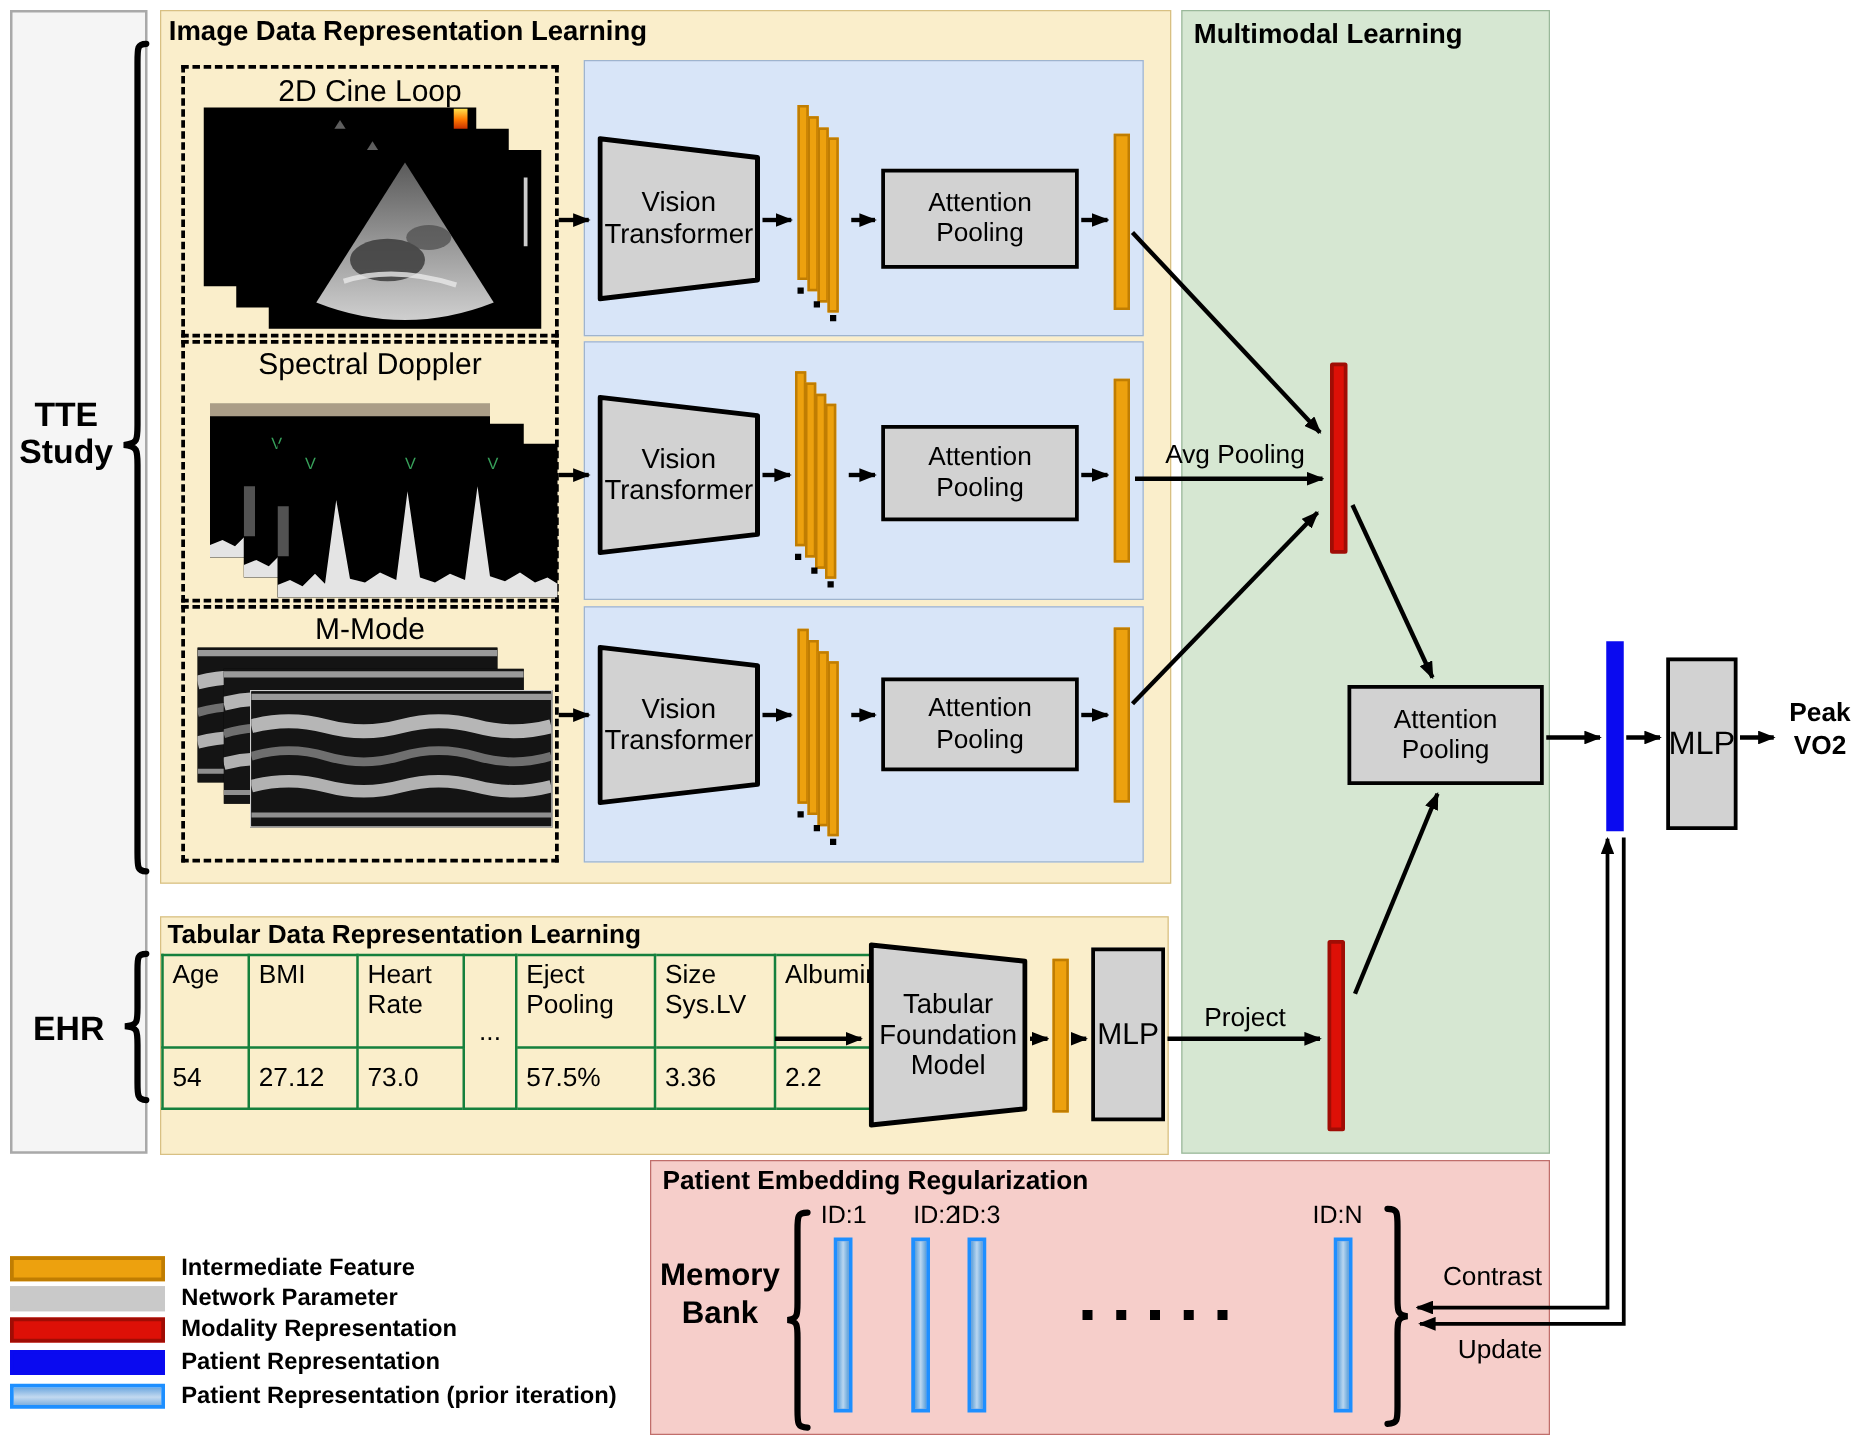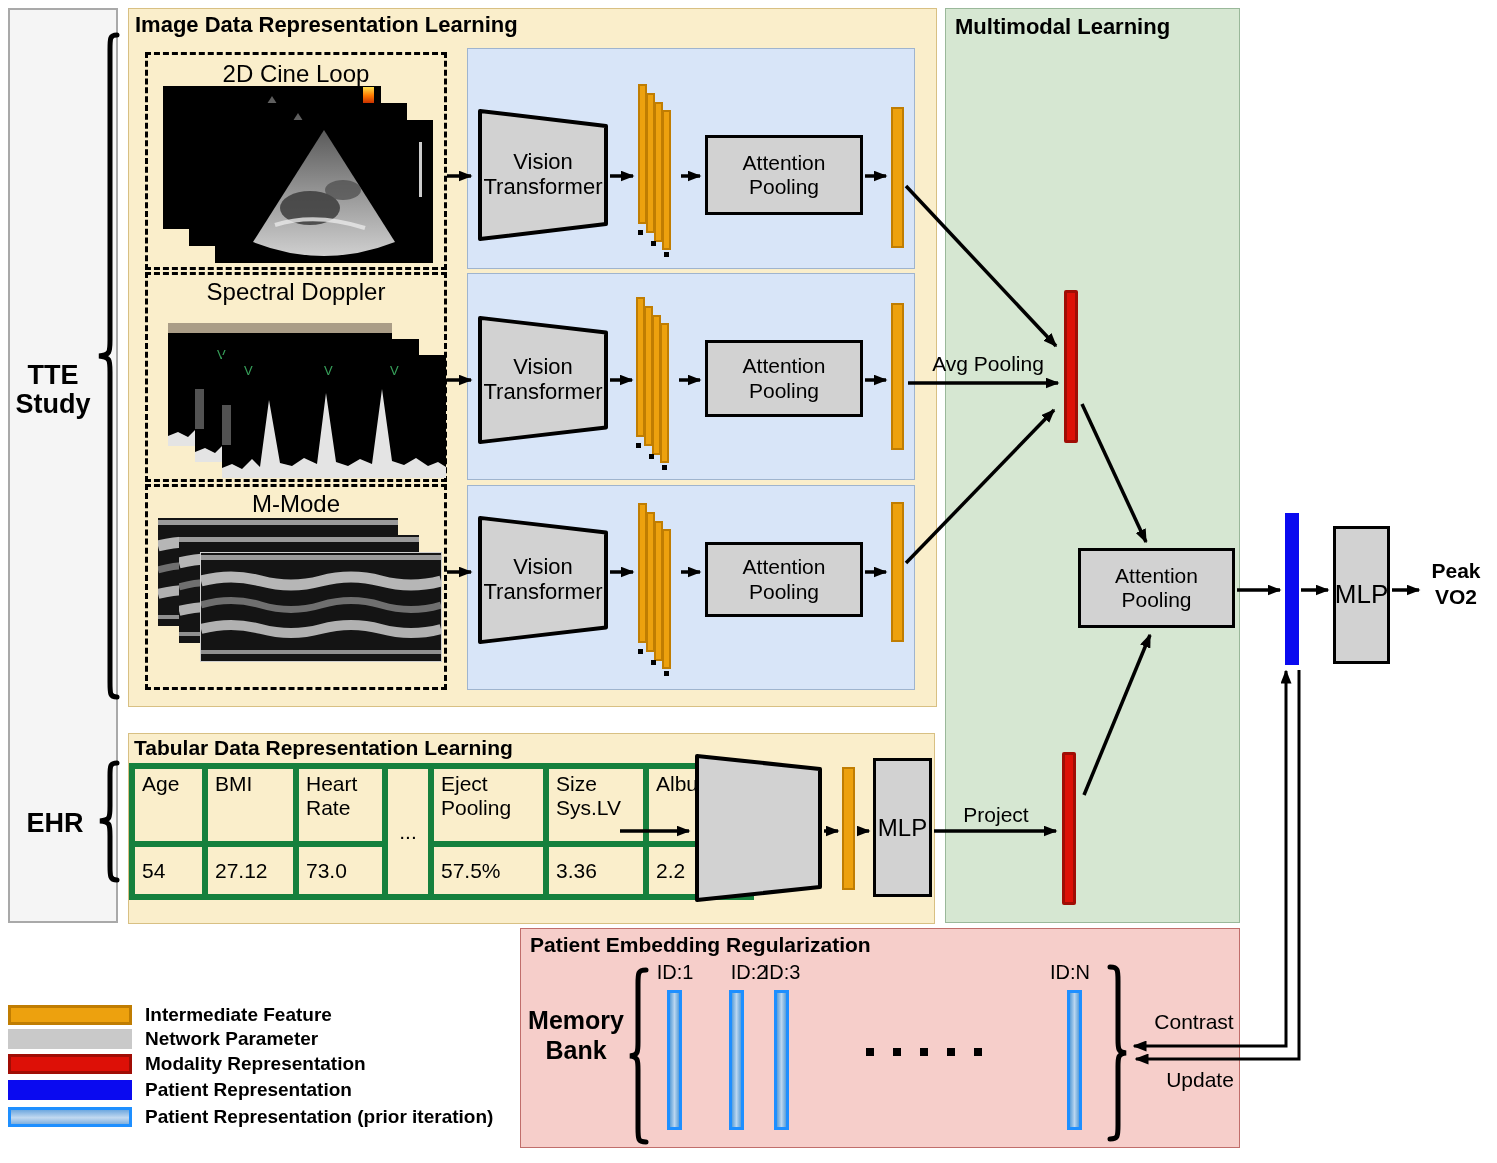--- a/index.html
+++ b/index.html
@@ -29,21 +29,21 @@
   .rbar{position:absolute;width:14px;background:#DD1007;border:3px solid #A00D05;box-sizing:border-box;border-radius:2px;}
   .bluebar{position:absolute;width:14px;background:#0A0AF0;}
   .mbar{position:absolute;width:15px;height:140px;border:3px solid #1E8FFF;box-sizing:border-box;
         background:linear-gradient(90deg,#5C9FD8,#B9D6F0 50%,#5C9FD8);}
   .mdot{position:absolute;width:8px;height:8px;background:#000;}
   
   .frame{position:absolute;background:#000;}
   .frame svg{position:absolute;left:0;top:0;width:100%;height:100%;}
   
   table.ehr{border-collapse:collapse;table-layout:fixed;background:#FAEECB;font-size:21px;}
-  table.ehr th,table.ehr td{border:6px solid #15803d;padding:3px 7px;font-weight:normal;text-align:left;}
+  table.ehr th,table.ehr td{border:2px solid #15803d;padding:3px 7px;font-weight:normal;text-align:left;}
   table.ehr th{vertical-align:top;height:66px;}
   table.ehr td{vertical-align:middle;height:41px;}
   table.ehr .dotcell{vertical-align:middle;text-align:center;padding:0 2px;}
   
   .lsw{position:absolute;width:124px;height:20px;border:3px solid;box-sizing:border-box;}
   .ltext{position:absolute;font-size:19px;font-weight:bold;line-height:20px;white-space:nowrap;}
   
   .flabel{position:absolute;font-size:21px;text-align:center;}
   .wires{position:absolute;left:0;top:0;z-index:40;pointer-events:none;}
   .toplabel{z-index:45;}
@@ -57,21 +57,21 @@
   <div class="abs sec-yellow" style="left:128px;top:8px;width:807px;height:697px;"></div>
   <div class="abs sec-green" style="left:945px;top:8px;width:293px;height:913px;"></div>
   <div class="abs sec-yellow" style="left:128px;top:733px;width:805px;height:189px;"></div>
   <div class="abs sec-pink" style="left:520px;top:928px;width:718px;height:218px;"></div>
 
   <div class="abs sec-title" style="left:135px;top:12px;font-size:22px;">Image Data Representation Learning</div>
   <div class="abs sec-title" style="left:955px;top:14px;font-size:22px;">Multimodal Learning</div>
   <div class="abs sec-title" style="left:134px;top:736px;">Tabular Data Representation Learning</div>
   <div class="abs sec-title" style="left:530px;top:933px;">Patient Embedding Regularization</div>
 
-  <div class="abs" style="left:10px;top:318px;width:86px;font-weight:bold;font-size:27px;line-height:1.08;text-align:center;margin-top:43px;">TTE Study</div>
+  <div class="abs" style="left:10px;top:318px;width:86px;font-weight:bold;font-size:27px;line-height:1.08;text-align:center;">TTE Study</div>
   <div class="abs" style="left:18px;top:808px;width:74px;font-weight:bold;font-size:27px;text-align:center;">EHR</div>
 
   <div class="abs bluepanel" style="left:467px;top:48px;width:446px;height:219px;"></div>
   <div class="abs bluepanel" style="left:467px;top:273px;width:446px;height:205px;"></div>
   <div class="abs bluepanel" style="left:467px;top:485px;width:446px;height:203px;"></div>
 
   <div class="abs dashedbox" style="left:145px;top:52px;width:302px;height:218px;"></div>
   <div class="abs dashedbox" style="left:145px;top:272px;width:302px;height:210px;"></div>
   <div class="abs dashedbox" style="left:145px;top:484px;width:302px;height:206px;"></div>
 
@@ -256,20 +256,21 @@
       <td>57.5%</td>
       <td>3.36</td>
       <td>2.2</td>
     </tr>
   </tbody>
     </table>
 
   <svg class="trap" style="left:695px;top:753px;" width="127" height="150" viewBox="0 0 127 150" preserveAspectRatio="none">
     <polygon points="2,3 125,16 125,134 2,147" fill="#D2D2D2" stroke="#000" stroke-width="4" stroke-linejoin="round"></polygon>
   </svg>
+  <div class="trap-label" style="left:697px;top:753px;width:123px;height:150px;">Tabular Foundation Model</div>
 
   <div class="obar" style="left:842px;top:767px;height:123px;"></div>
 
   <div class="abs grayblock" style="left:873px;top:758px;width:59px;height:139px;font-size:24px;">
     <span>MLP</span>
   </div>
 
   <div class="abs flabel toplabel" style="left:952px;top:803px;width:88px;">Project</div>
   <div class="rbar" style="left:1062px;top:752px;height:153px;"></div>
 

